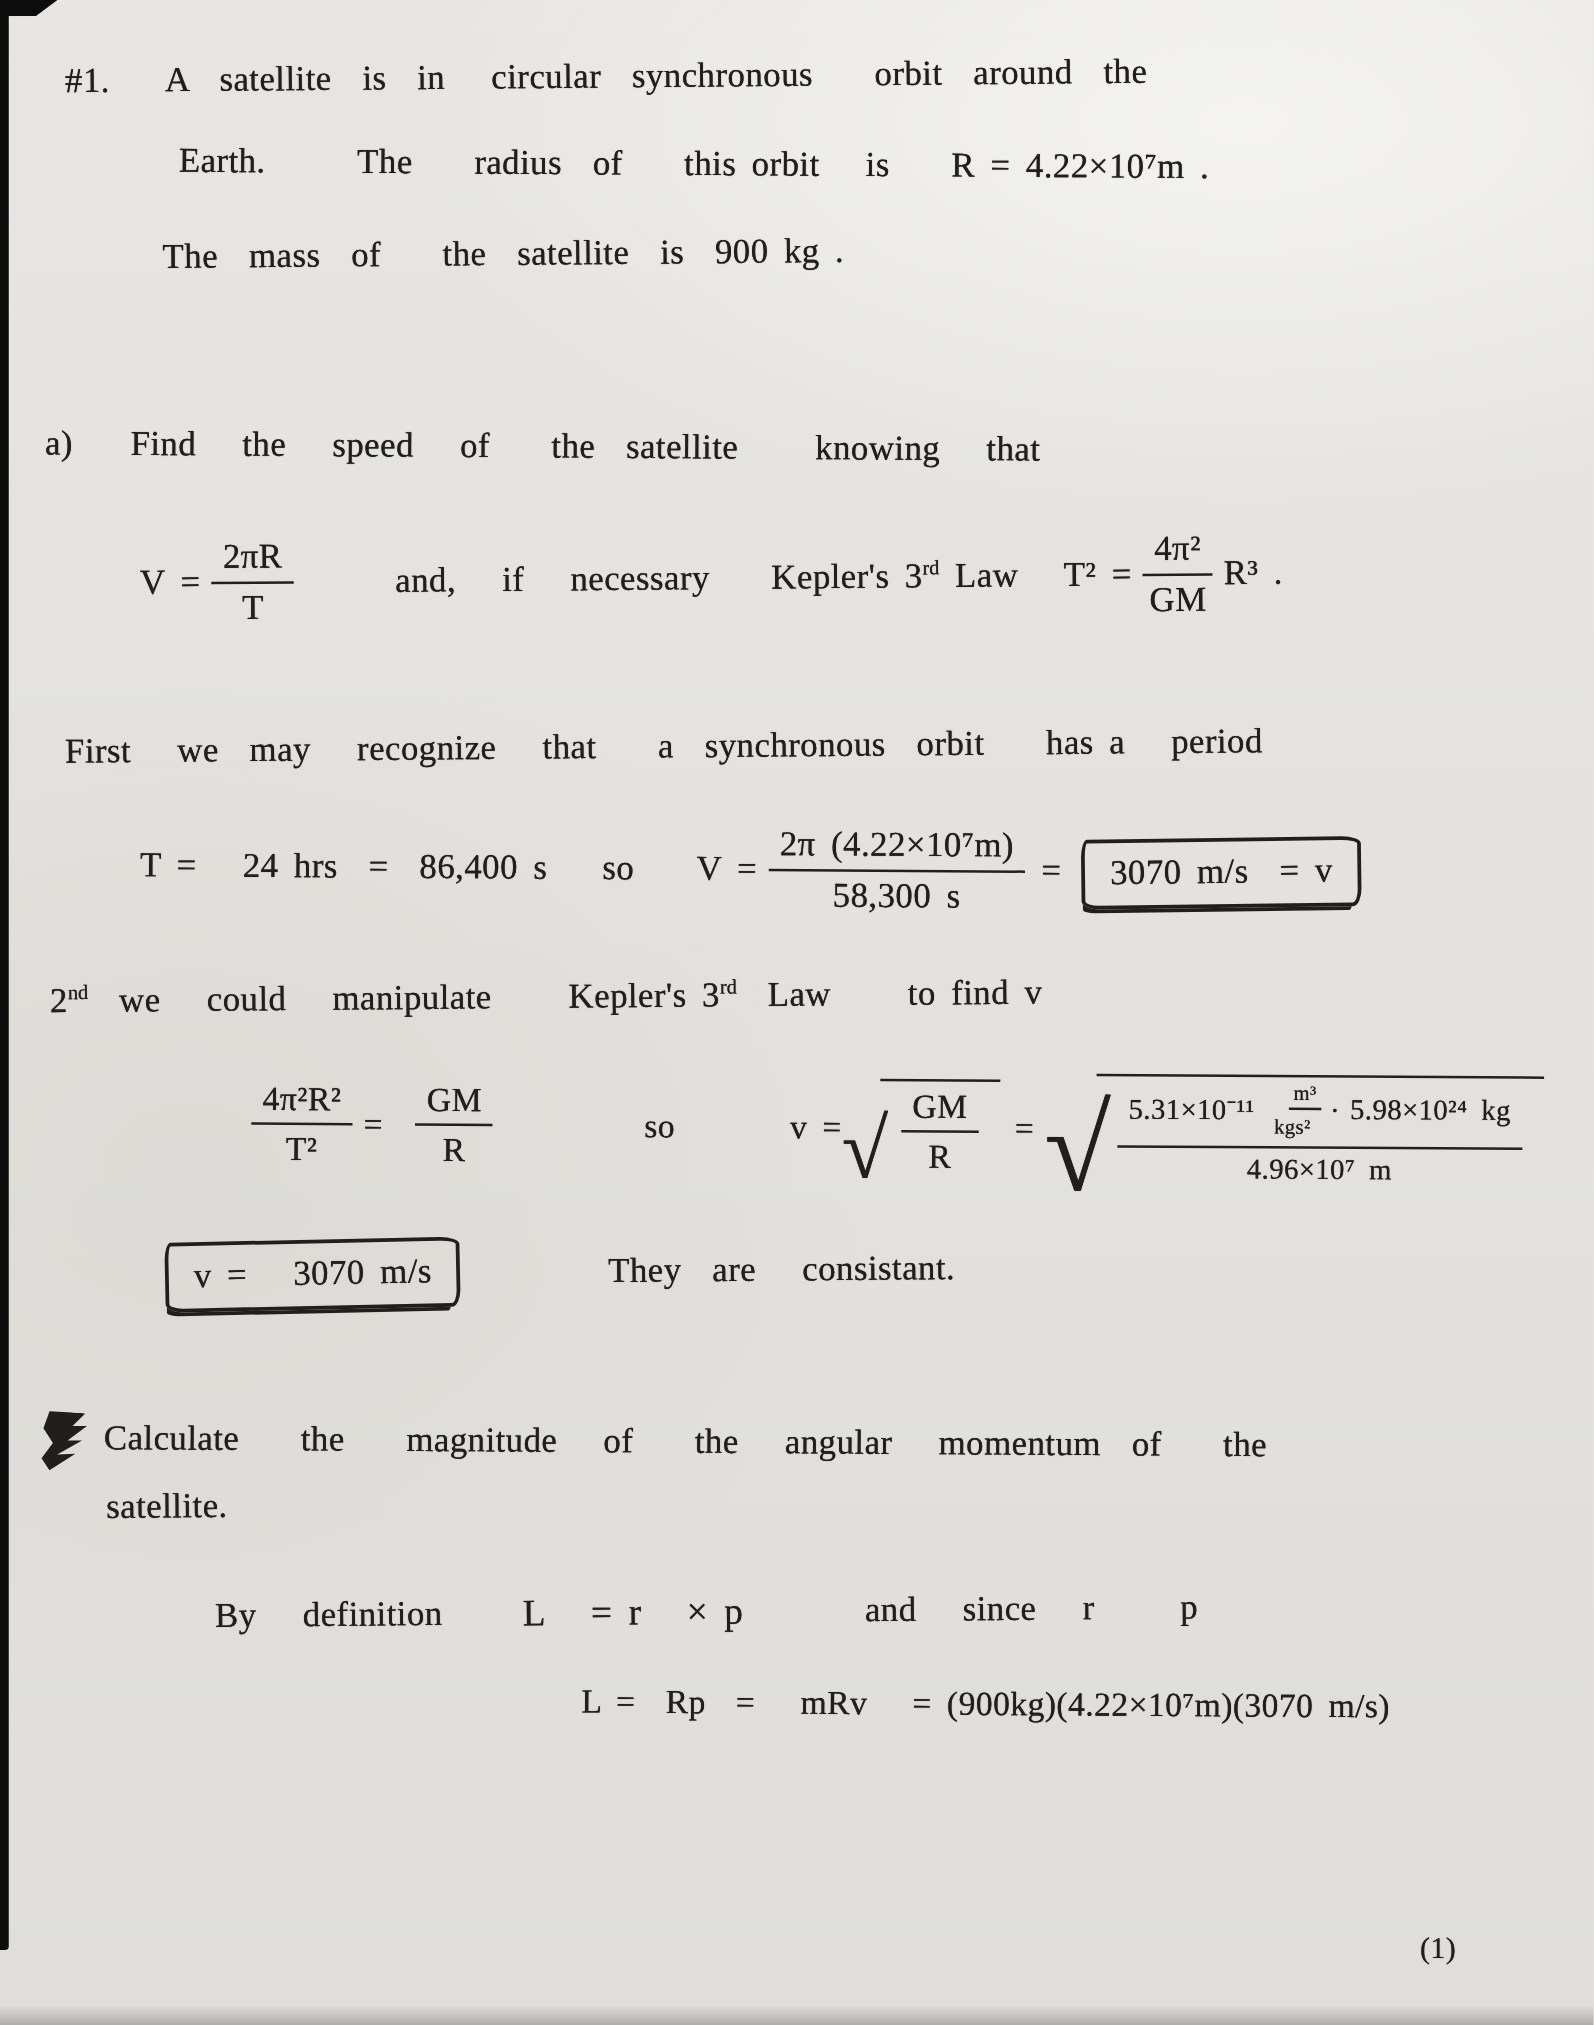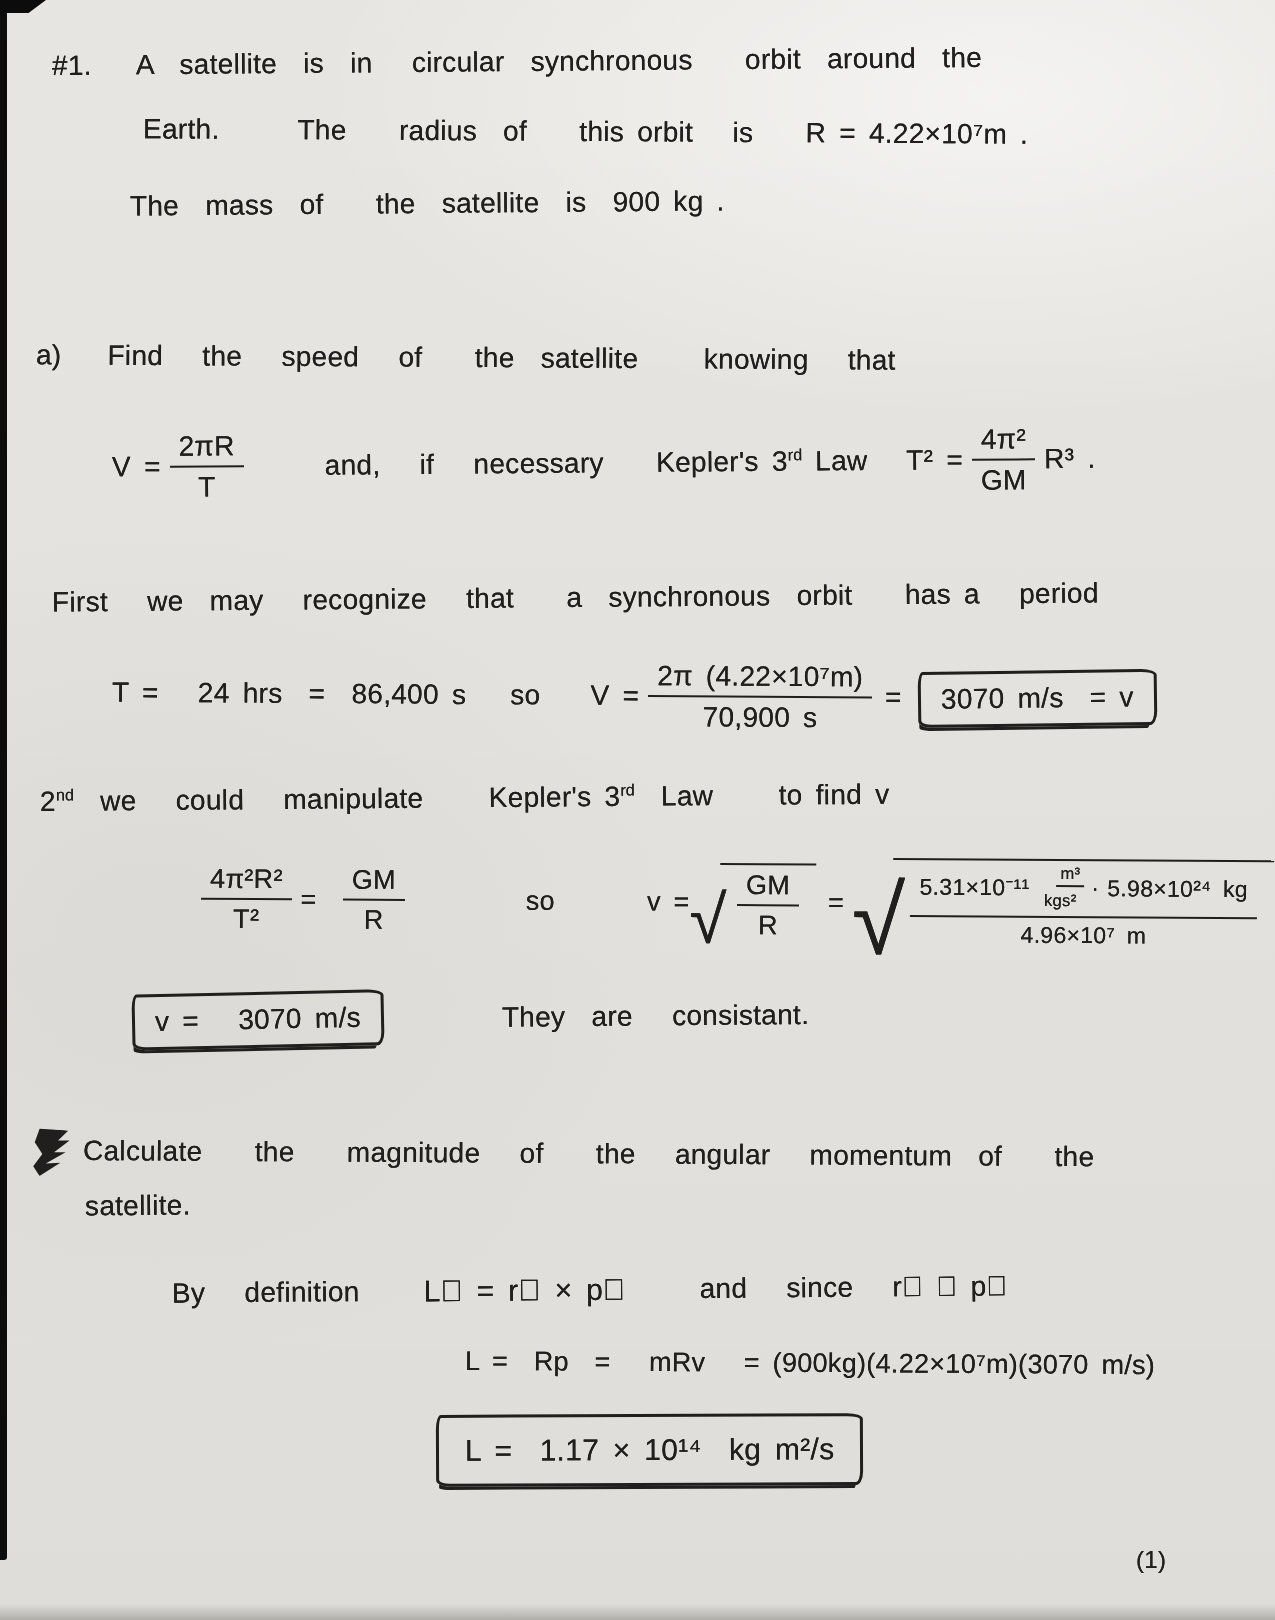--- a/index.html
+++ b/index.html
@@ -9,21 +9,21 @@
   }
   *{box-sizing:border-box;}
   body{margin:0;background:var(--paper);}
   .page{
     position:relative;width:1275px;height:1620px;overflow:hidden;
     background-color:var(--paper);
     background-image:
       radial-gradient(1100px 520px at 78% 6%, rgba(255,255,255,0.55), rgba(255,255,255,0) 62%),
       radial-gradient(900px 720px at 12% 58%, rgba(205,203,197,0.30), rgba(205,203,197,0) 60%),
       linear-gradient(to bottom, rgba(0,0,0,0.015), rgba(0,0,0,0.05));
-    font-family:Liberation Sans, sans-serif;
+    font-family:Liberation Serif, serif;
     color:var(--ink);
   }
   
   .edge-left{position:absolute;left:0;top:8px;width:7px;height:1552px;background:var(--edge);border-radius:0 3px 3px 0;}
   .edge-corner{position:absolute;left:0;top:0;width:46px;height:13px;background:var(--edge);clip-path:polygon(0 0,100% 0,62% 100%,0 100%);}
   .edge-bottom{position:absolute;left:0;bottom:0;width:100%;height:16px;background:linear-gradient(to bottom, rgba(150,148,142,0), rgba(118,116,110,0.45));}
 
   
   .hl{position:absolute;font-size:28px;letter-spacing:0.3px;word-spacing:5px;text-shadow:0 0 0.6px currentColor;}
   .t{white-space:pre;}
@@ -92,21 +92,21 @@
     <span class="t">R³ .</span>
   </div>
 
   <div class="hl ra" style="left:52px;top:582px;"><span class="t">First   we  may   recognize   that    a  synchronous  orbit    has a   period</span></div>
   <div class="hl row rb" style="left:112px;top:642px;height:108px;">
     <span class="t">T =   24 hrs  =  86,400 s</span>
     <span class="t" style="margin-left:44px;">so</span>
     <span class="t" style="margin-left:50px;">V =</span>
     <span class="frac">
         <span class="num">2π (4.22×10⁷m)</span>
-        <span class="den">70,900 s</span>
+        <span class="den">58,300 s</span>
       </span>
     <span class="t" style="margin-left:4px;">=</span>
     <span class="handbox box1" style="margin-left:16px;">3070 m/s  = v</span>
   </div>
 
   <div class="hl ra" style="left:40px;top:782px;"><span class="t">2</span><sup class="sup">nd</sup><span class="t">  we   could   manipulate     Kepler's 3</span><sup class="sup">rd</sup><span class="t">  Law     to find v</span></div>
 
   <div class="hl row rb" style="left:192px;top:832px;height:140px;font-size:27px;">
     <span class="frac">
         <span class="num">4π²R²</span>
@@ -152,16 +152,15 @@
   <div class="hl ra" style="left:85px;top:1190px;"><span class="t">satellite.</span></div>
 
   <div class="hl row ra" style="left:172px;top:1262px;height:56px;">
     <span class="t">By   definition</span>
     <span class="t" style="margin-left:64px;font-size:30px;">L⃗ = r⃗ × p⃗</span>
     <span class="t" style="margin-left:74px;">and   since   r⃗ ⊥ p⃗</span>
   </div>
 
   <div class="hl rb" style="left:465px;top:1348px;font-size:27px;"><span class="t">L =  Rp  =   mRv   = (900kg)(4.22×10⁷m)(3070 m/s)</span></div>
 
-  <div class="hl" style="left:436px;top:1414px;"><span class="handbox box3">L =  1.17 × 10¹⁴  kg m²/s</span></div>
 
   <div class="hl" style="left:1136px;top:1546px;font-size:24px;"><span class="t">(1)</span></div>
 </div>
 
 </body></html>

